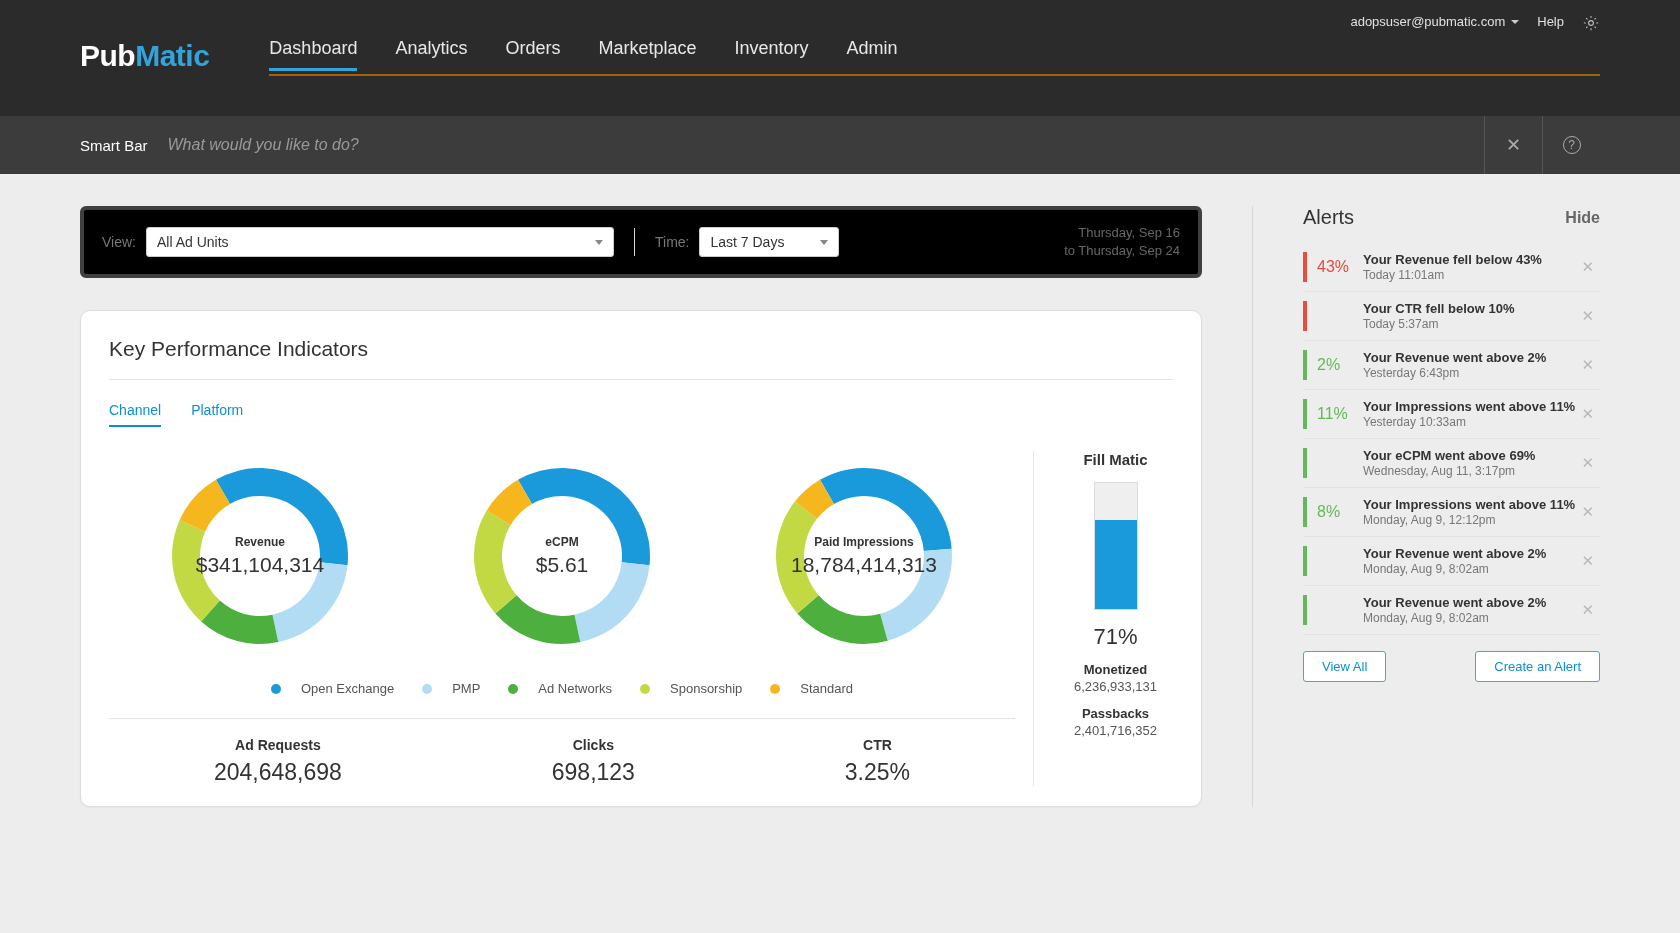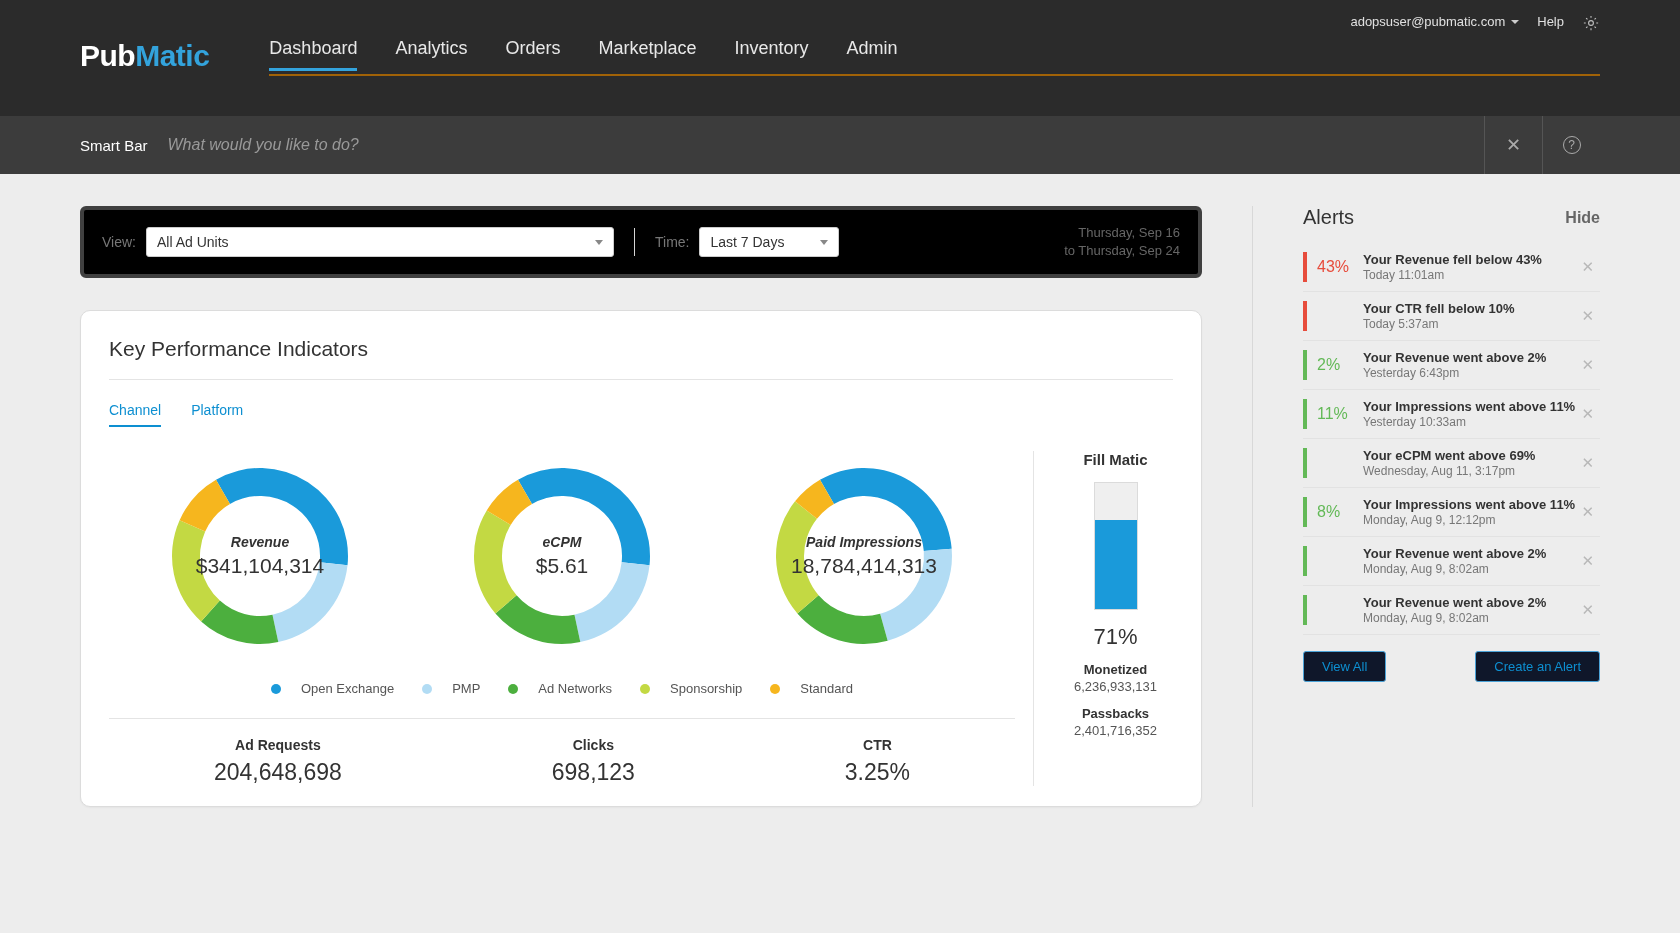--- a/index.html
+++ b/index.html
@@ -196,21 +196,21 @@
   position: relative;
   width: 210px; height: 210px;
 }
 .donut svg { width: 210px; height: 210px; }
 .donut-center {
   position: absolute;
   top: 50%; left: 50%;
   transform: translate(-50%, -50%);
   text-align: center;
 }
-.donut-label { font-size: 14px; font-weight: 600; color: #333; font-style: italic; }
+.donut-label { font-size: 12px; font-weight: 600; color: #333; }
 .donut-value { font-size: 21px; font-weight: 400; color: #333; margin-top: 4px; }
 
 .legend {
   display: flex;
   justify-content: center;
   gap: 28px;
   margin-top: 20px;
   font-size: 13px;
   color: #555;
   padding-bottom: 22px;
@@ -271,21 +271,21 @@
 .alert-text { font-size: 13px; font-weight: 600; color: #333; }
 .alert-time { font-size: 12px; color: #777; margin-top: 1px; }
 .alert-close { color: #b8b8b8; cursor: pointer; font-size: 15px; padding: 0 6px; }
 .alerts-footer {
   display: flex; justify-content: space-between;
   margin-top: 16px;
 }
 .alerts-btn {
   border: 1px solid #4ba3d8;
   color: #0d8fd1;
-  background: #0f172a;
+  background: #ffffff;
   padding: 7px 18px;
   border-radius: 3px;
   font-size: 13px;
   cursor: pointer;
   text-align: center;
 }
 </style>
 </head>
 <body>
 

